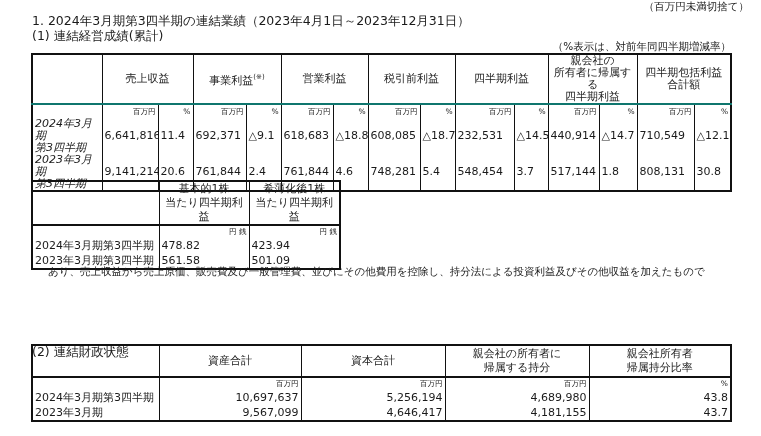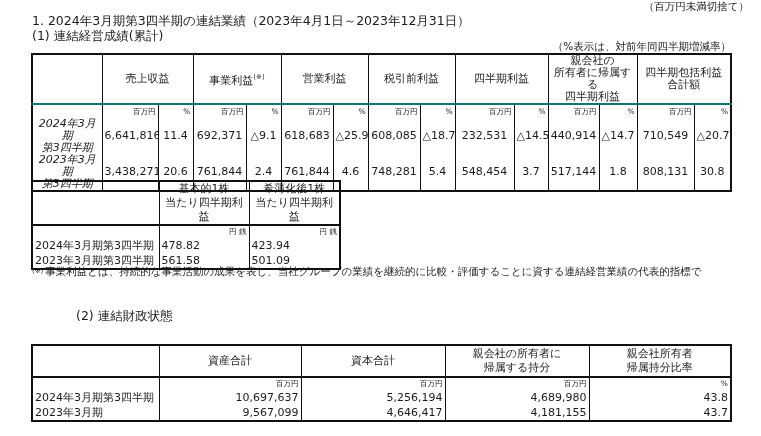--- a/index.html
+++ b/index.html
@@ -12,40 +12,40 @@
   .pct-note { right:30px; top:40px; font-size:10.5px; }
 
   table.grid { position:absolute; border-collapse:collapse; table-layout:fixed; }
   table.grid td { padding:0 2px; font-size:10.5px; line-height:12px; overflow:hidden; }
   .thick { border:2px solid #111; }
 
   
   #t1 { left:31px; top:53px; width:699px; }
   #t1 .hdr td { height:43px; text-align:center; border-right:1.5px solid #111; border-bottom:2px solid #0f766e; font-size:11px; }
   #t1 .unit td { height:10px; font-size:7.5px; text-align:right; vertical-align:top; padding-top:1px; }
-  #t1 .row td { height:22px; text-align:center; font-size:11px; }
+  #t1 .row td { height:22px; text-align:left; font-size:11px; }
   #t1 .lbl { text-align:left; font-size:10.5px; line-height:12px; vertical-align:middle;font-style:italic; }
   #t1 .vr { border-right:1.5px solid #111; }
   #t1 .vthin { border-right:1px solid #111; }
   sup.note { font-size:7px; }
 
   
   #t2 { left:31px; top:180px; width:308px; }
   #t2 .hdr td { height:34px; text-align:center; border-bottom:2px solid #111; font-size:11px; line-height:14px; border-right:1.5px solid #111; }
   #t2 .unit td { height:10px; font-size:7.5px; text-align:right; vertical-align:top; }
   #t2 .row td { height:15px; text-align:left; font-size:11px; }
   #t2 .lbl { text-align:left !important; }
   #t2 .vr { border-right:1.5px solid #111; }
 
   .footnote { left:32px; top:264px; font-size:10.5px; line-height:14.5px; white-space:normal; width:720px; }
   .footnote .mark { font-size:7px; vertical-align:top; margin-right:2px; }
   .footnote p { margin:0; padding-left:16px; }
   .footnote p.first { padding-left:0; }
 
-  .h3 { left:32px; top:308px; font-size:12.5px;margin-left:44px; }
+  .h3 { left:32px; top:344px; font-size:12.5px; }
 
   
   #t3 { left:31px; top:344px; width:699px; }
   #t3 .hdr td { height:30px; text-align:center; border-right:1.5px solid #111; border-bottom:2px solid #111; font-size:11px; line-height:14px; }
   #t3 .unit td { height:10px; font-size:7.5px; text-align:right; vertical-align:top; }
   #t3 .row td { height:15px; text-align:right; font-size:11px; }
   #t3 .lbl { text-align:left !important; }
   #t3 .vr { border-right:1.5px solid #111; }
 </style>
 </head>
@@ -102,33 +102,33 @@
     <td class="vthin">百万円</td>
         <td>%</td>
   </tr>
   <tr class="row">
     <td class="lbl vr"><span>2024年3月期</span><br><span>第3四半期</span></td>
     <td class="vthin">6,641,816</td>
     <td class="vr">11.4</td>
     <td class="vthin">692,371</td>
     <td class="vr">△9.1</td>
     <td class="vthin">618,683</td>
-    <td class="vr">△25.9</td>
+    <td class="vr">△18.8</td>
     <td class="vthin">608,085</td>
     <td class="vr">△18.7</td>
     <td class="vthin">232,531</td>
     <td class="vr">△14.5</td>
     <td class="vthin">440,914</td>
     <td class="vr">△14.7</td>
     <td class="vthin">710,549</td>
-    <td>△20.7</td>
+    <td>△12.1</td>
   </tr>
   <tr class="row">
     <td class="lbl vr"><span>2023年3月期</span><br><span>第3四半期</span></td>
-    <td class="vthin">3,438,271</td>
+    <td class="vthin">9,141,214</td>
     <td class="vr">20.6</td>
     <td class="vthin">761,844</td>
     <td class="vr">2.4</td>
     <td class="vthin">761,844</td>
     <td class="vr">4.6</td>
     <td class="vthin">748,281</td>
     <td class="vr">5.4</td>
     <td class="vthin">548,454</td>
     <td class="vr">3.7</td>
     <td class="vthin">517,144</td>
@@ -163,21 +163,21 @@
   </tr>
   <tr class="row">
     <td class="lbl vr">2023年3月期第3四半期</td>
     <td class="vr">561.58</td>
     <td>501.09</td>
   </tr>
 </tbody>
   </table>
 
 <div class="abs footnote">
-  <p class="first"><span class="mark">(※)</span><span>事業利益とは、持続的な事業活動の成果を表し、当社グループの業績を継続的に比較・評価することに資する連結経営業績の代表的指標で</span></p>
+  <p>あり、売上収益から売上原価、販売費及び一般管理費、並びにその他費用を控除し、持分法による投資利益及びその他収益を加えたもので</p>
 </div>
 
 <div class="abs h3">(2) 連結財政状態</div>
 
 <table id="t3" class="grid thick">
   <colgroup>
       <col style="width:127px">
       <col style="width:142px">
       <col style="width:144px">
       <col style="width:144px">

